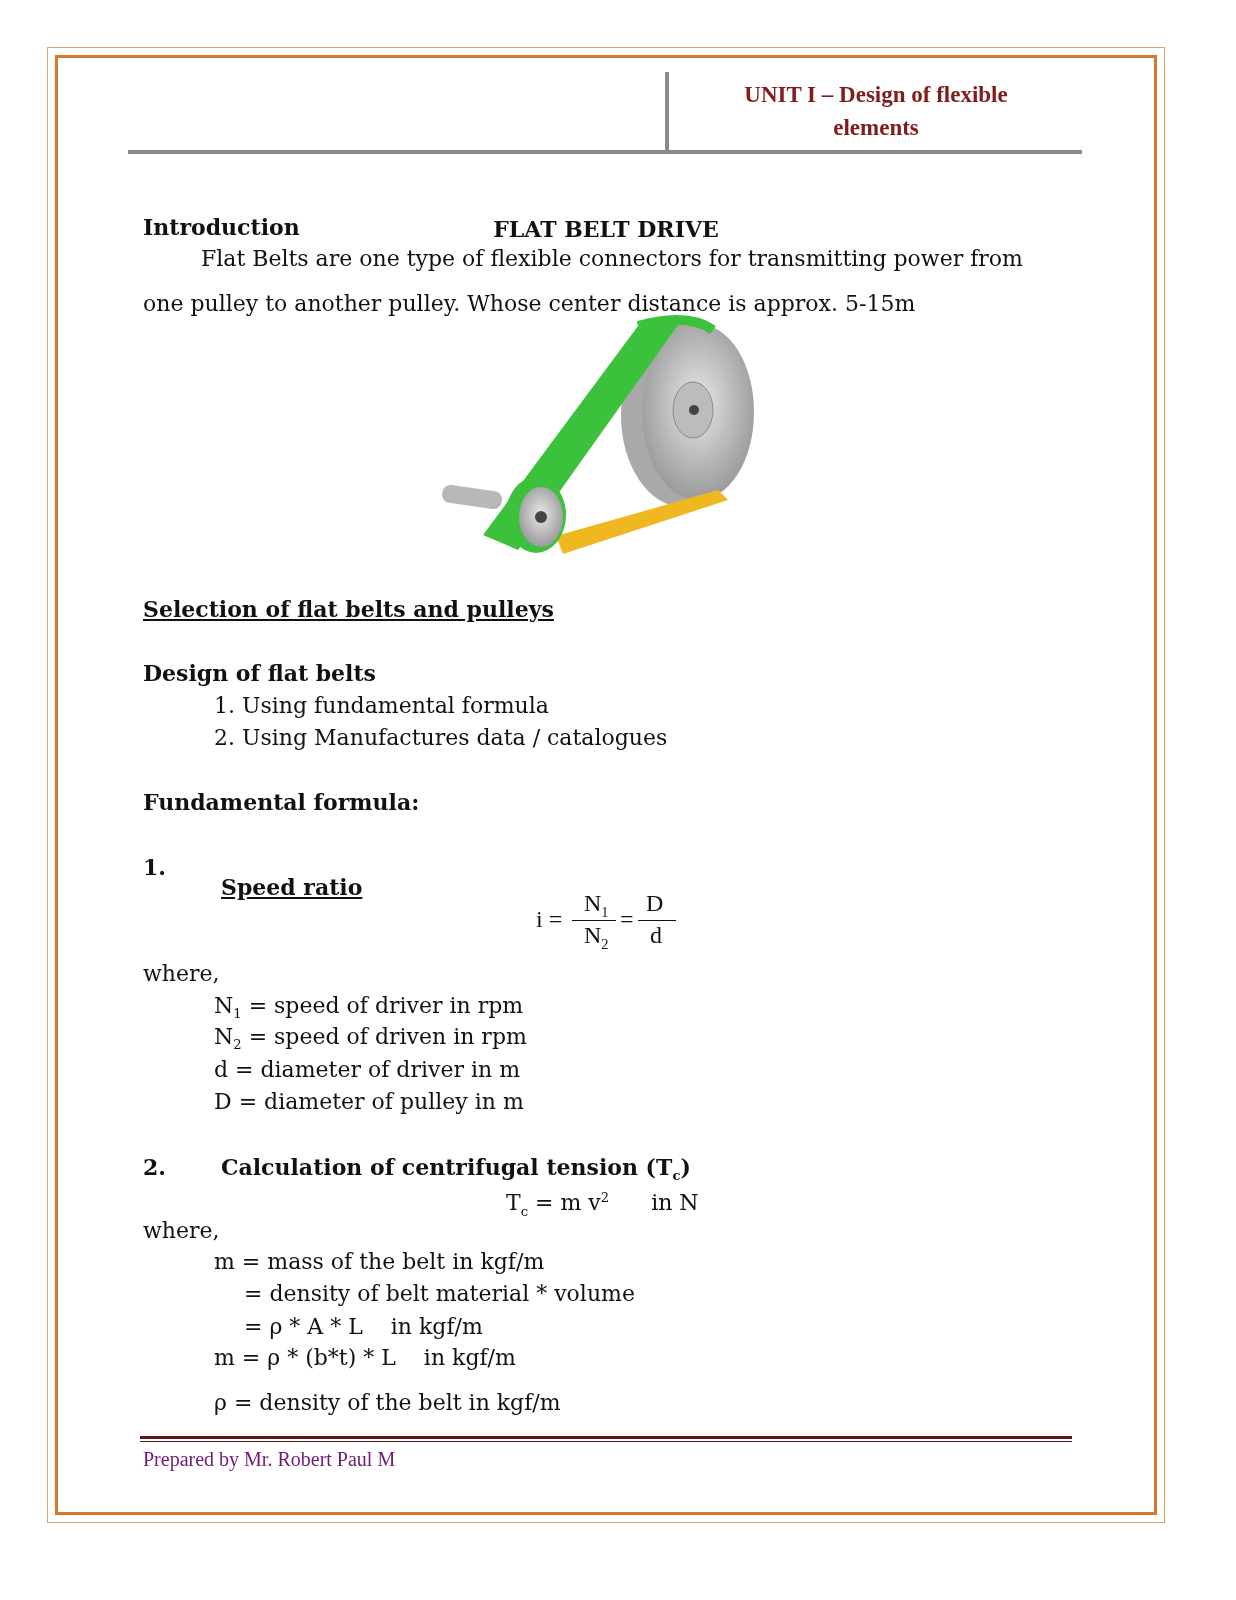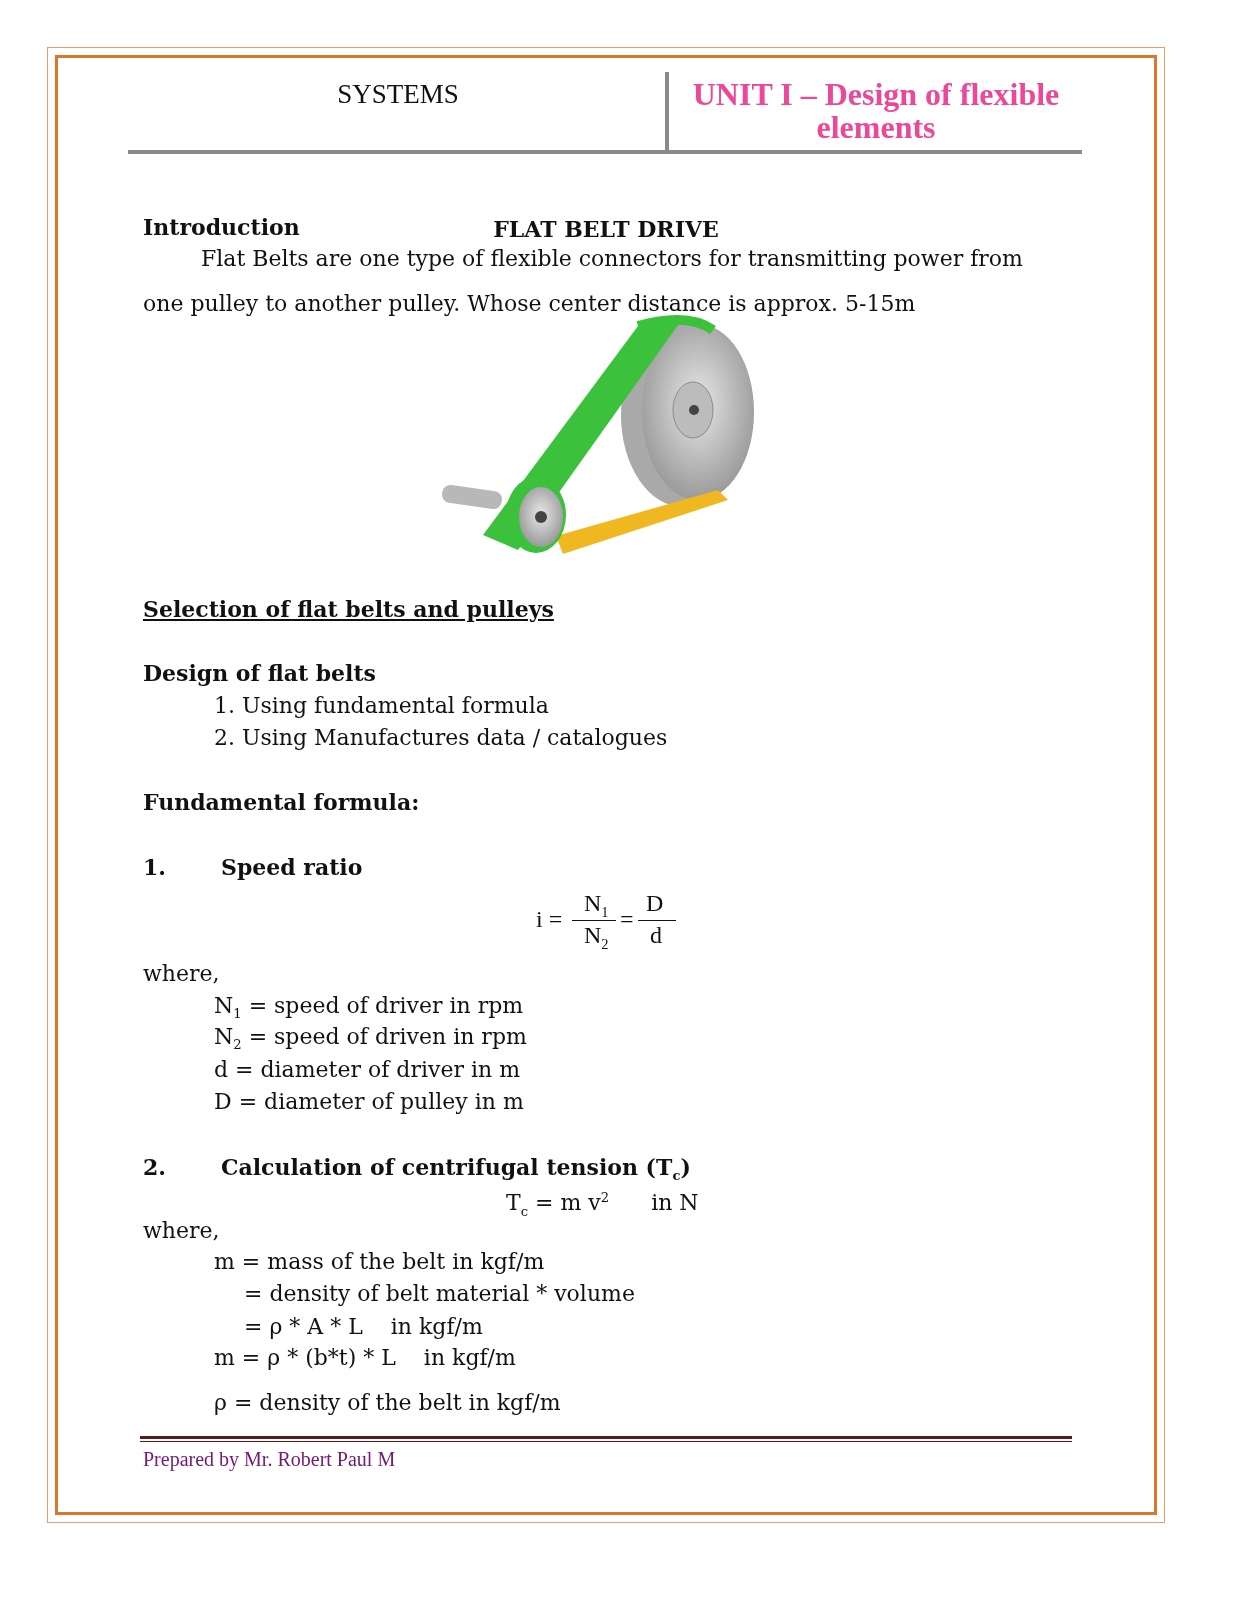--- a/index.html
+++ b/index.html
@@ -5,42 +5,41 @@
   html, body { margin:0; padding:0; background:#ffffff; }
   body { width:1236px; height:1600px; position:relative; overflow:hidden;
          font-family:"DejaVu Serif", serif; color:#111; }
   .border-outer { position:absolute; left:47px; top:47px; width:1118px; height:1476px;
                   border:1px solid #e2a36a; box-sizing:border-box; }
   .border-inner { position:absolute; left:55px; top:55px; width:1102px; height:1460px;
                   border:3px solid #d9782c; box-sizing:border-box; }
   .hdr-left { position:absolute; left:130px; top:78px; width:536px; text-align:center;
               font-family:"Liberation Serif", serif; font-size:27px; line-height:33px; color:#111; }
   .hdr-right { position:absolute; left:672px; top:78px; width:408px; text-align:center;
-               font-family:"Liberation Serif", serif; font-weight:bold; font-size:32px; line-height:33px; color:#ec4899; }
+               font-family:"Liberation Serif", serif; font-weight:bold; font-size:23px; line-height:33px; color:#7f1d1d; }
   .hdr-rule { position:absolute; left:128px; top:150px; width:954px; height:4px; background:#8a8a8a; }
   .hdr-vrule { position:absolute; left:665px; top:72px; width:4px; height:82px; background:#8a8a8a; }
   .t { position:absolute; font-size:22px; line-height:28px; white-space:nowrap; }
   .b { font-weight:bold; }
   .u { text-decoration:underline;text-align:center; }
   .center { left:0; width:1212px; text-align:center; }
   .footer-rule1 { position:absolute; left:140px; top:1436px; width:932px; height:3px; background:#5a1a1a; }
   .footer-rule2 { position:absolute; left:140px; top:1441px; width:932px; height:1px; background:#5a1a1a; }
   .footer { position:absolute; left:143px; top:1448px; font-family:"Liberation Serif", serif; font-size:20px; color:#701a75; }
   .fig { position:absolute; left:438px; top:310px; width:320px; height:250px; }
   .frac { position:absolute; font-family:"Liberation Serif", serif; font-size:24px; }
   sub, sup { font-size:60%; }
 </style>
 </head>
 <body>
 
 <div class="border-outer"></div>
 <div class="border-inner"></div>
 
 <div class="hdr-left">
-  <div>SYSTEMS</div>
 </div>
 <div class="hdr-vrule"></div>
 <div class="hdr-right">
   <div>UNIT I – Design of flexible</div>
   <div>elements</div>
 </div>
 <div class="hdr-rule"></div>
 
 <div class="t b center" style="top:180px;margin-top:35px;">FLAT BELT DRIVE</div>
 <div class="t b" style="left:143px;top:213px;">Introduction</div>
@@ -67,21 +66,21 @@
   <circle cx="103" cy="207" r="6" fill="#444"></circle>
 </svg>
 
 <div class="t b u" style="left:143px;top:595px;">Selection of flat belts and pulleys</div>
 <div class="t b" style="left:143px;top:659px;">Design of flat belts</div>
 <div class="t" style="left:214px;top:692px;">1. Using fundamental formula</div>
 <div class="t" style="left:214px;top:724px;">2. Using Manufactures data / catalogues</div>
 <div class="t b" style="left:143px;top:788px;">Fundamental formula:</div>
 
 <div class="t b" style="left:143px;top:853px;">1.</div>
-<div class="t b" style="left:221px;top:853px;">Speed ratio</div>
+<div class="t b" style="left:221px;top:873px;text-decoration:underline;">Speed ratio</div>
 
 <div>
   <div class="frac" style="left:536px;top:906px;">i =</div>
   <div class="frac" style="left:584px;top:890px;">N<sub>1</sub></div>
   <div style="position:absolute;left:572px;top:920px;width:44px;height:1px;background:#111;"></div>
   <div class="frac" style="left:584px;top:922px;">N<sub>2</sub></div>
   <div class="frac" style="left:620px;top:906px;">=</div>
   <div class="frac" style="left:646px;top:890px;">D</div>
   <div style="position:absolute;left:638px;top:920px;width:38px;height:1px;background:#111;"></div>
   <div class="frac" style="left:650px;top:922px;">d</div>

